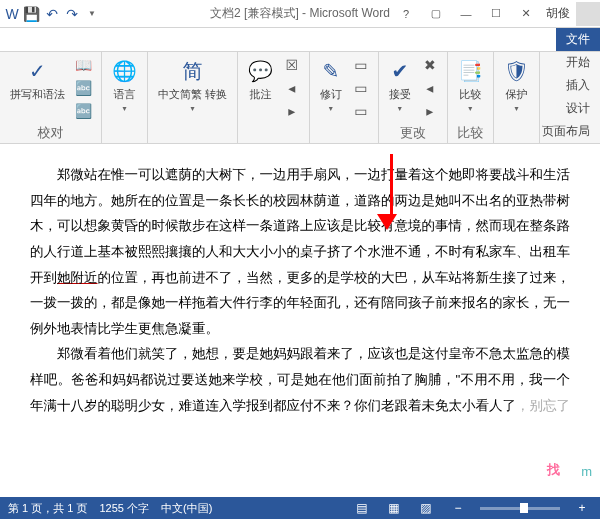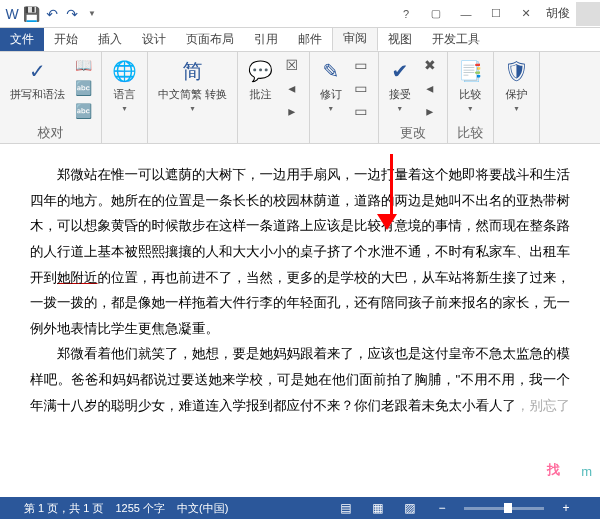--- a/index.html
+++ b/index.html
@@ -7,21 +7,21 @@
 
 .titlebar { height: 28px; background: #fff; display: flex; align-items: center; border-bottom: 1px solid #d4d4d4; position: relative; }
 .tb-left { display: flex; align-items: center; gap: 4px; padding: 0 4px; }
 .tb-icon { width: 16px; height: 16px; display: inline-flex; align-items: center; justify-content: center; color: #2b579a; font-size: 14px; }
 .tb-title { position: absolute; left: 50%; transform: translateX(-50%); font-size: 12px; color: #666; }
 .tb-right { position: absolute; right: 0; display: flex; align-items: center; gap: 2px; }
 .avatar { width: 24px; height: 24px; background: #ddd; display: inline-block; }
 .win-btn { width: 28px; height: 20px; display: inline-flex; align-items: center; justify-content: center; font-size: 11px; color: #555; }
 .user-name { font-size: 12px; color: #444; padding: 0 4px; }
 
-.tabs { height: 24px; background: #fff; display: flex; align-items: flex-end; border-bottom: 1px solid #d4d4d4; }
+.tabs { height: 24px; background: #fff; display: flex; align-items: flex-end; border-bottom: 1px solid #d4d4d4; flex-direction: column; }
 .tab { padding: 3px 10px; font-size: 12px; color: #444; cursor: pointer; }
 .tab.file { background: #2b579a; color: #fff; }
 .tab.active { border: 1px solid #d4d4d4; border-bottom: 1px solid #f5f5f5; background: #f5f5f5; }
 
 .ribbon { height: 92px; background: #f5f5f5; border-bottom: 1px solid #d4d4d4; display: flex; }
 .rgroup { border-right: 1px solid #d4d4d4; padding: 2px 6px 1px; display: flex; flex-direction: column; justify-content: space-between; align-items: center; }
 .rgroup-label { font-size: 13px; color: #666; text-align: left; }
 .rbtn { display: flex; flex-direction: column; align-items: center; gap: 2px; padding: 2px 4px; cursor: pointer; }
 .rbtn-ico { font-size: 20px; color: #2b579a; height: 30px; display: flex; align-items: center; }
 .rbtn-lbl { font-size: 11px; color: #444; text-align: center; line-height: 13px; }
@@ -38,37 +38,38 @@
 .revision { color: #c00000; text-decoration: underline; }
 .nearby { text-decoration: underline; text-decoration-color: #c00000; font-family: Liberation Serif, serif; }
 
 .arrow { position: absolute; left: 385px; top: 10px; }
 .arrow-line { width: 3px; height: 60px; background: #ff0000; margin: 0 auto; }
 .arrow-head { width: 0; height: 0; border-left: 10px solid transparent; border-right: 10px solid transparent; border-top: 16px solid #ff0000; margin-left: -8px; }
 
 .bottom-fade { position: absolute; bottom: 40px; right: 40px; font-size: 13px; color: #ff6b9d; font-weight: bold; }
 .bottom-fade2 { position: absolute; bottom: 40px; right: 8px; font-size: 13px; color: #5bb; }
 
-.statusbar { position: absolute; bottom: 0; left: 0; right: 0; height: 22px; background: #2b579a; color: #fff; display: flex; align-items: center; gap: 12px; padding: 0 24px; font-size: 11px; }
+.statusbar { position: absolute; bottom: 0; left: 0; right: 0; height: 22px; background: #2b579a; color: #fff; display: flex; align-items: center; gap: 12px; padding: 0 8px; font-size: 11px; }
 .status-spacer { flex: 1; }
 .view-btn { width: 20px; height: 16px; color: #fff; display: inline-flex; align-items: center; justify-content: center; font-size: 12px; }
 .zoom-slider { width: 80px; height: 3px; background: rgba(255,255,255,.4); position: relative; }
 .zoom-thumb { width: 8px; height: 10px; background: #fff; position: absolute; top: -4px; left: 50%; }
 </style>
 </head>
 <body>
 
 <div class="titlebar">
   <div class="tb-left">
     <span class="tb-icon">W</span>
     <span class="tb-icon">💾</span>
     <span class="tb-icon">↶</span>
     <span class="tb-icon">↷</span>
     <span class="tb-icon chev">▼</span>
   </div>
+  <div class="tb-title">文档2 [兼容模式] - Microsoft Word</div>
   <div class="tb-right">
     <span class="win-btn">?</span>
     <span class="win-btn">▢</span>
     <span class="win-btn">—</span>
     <span class="win-btn">☐</span>
     <span class="win-btn">✕</span>
     <span class="user-name">胡俊</span>
     <span class="avatar"></span>
   </div>
 </div>

